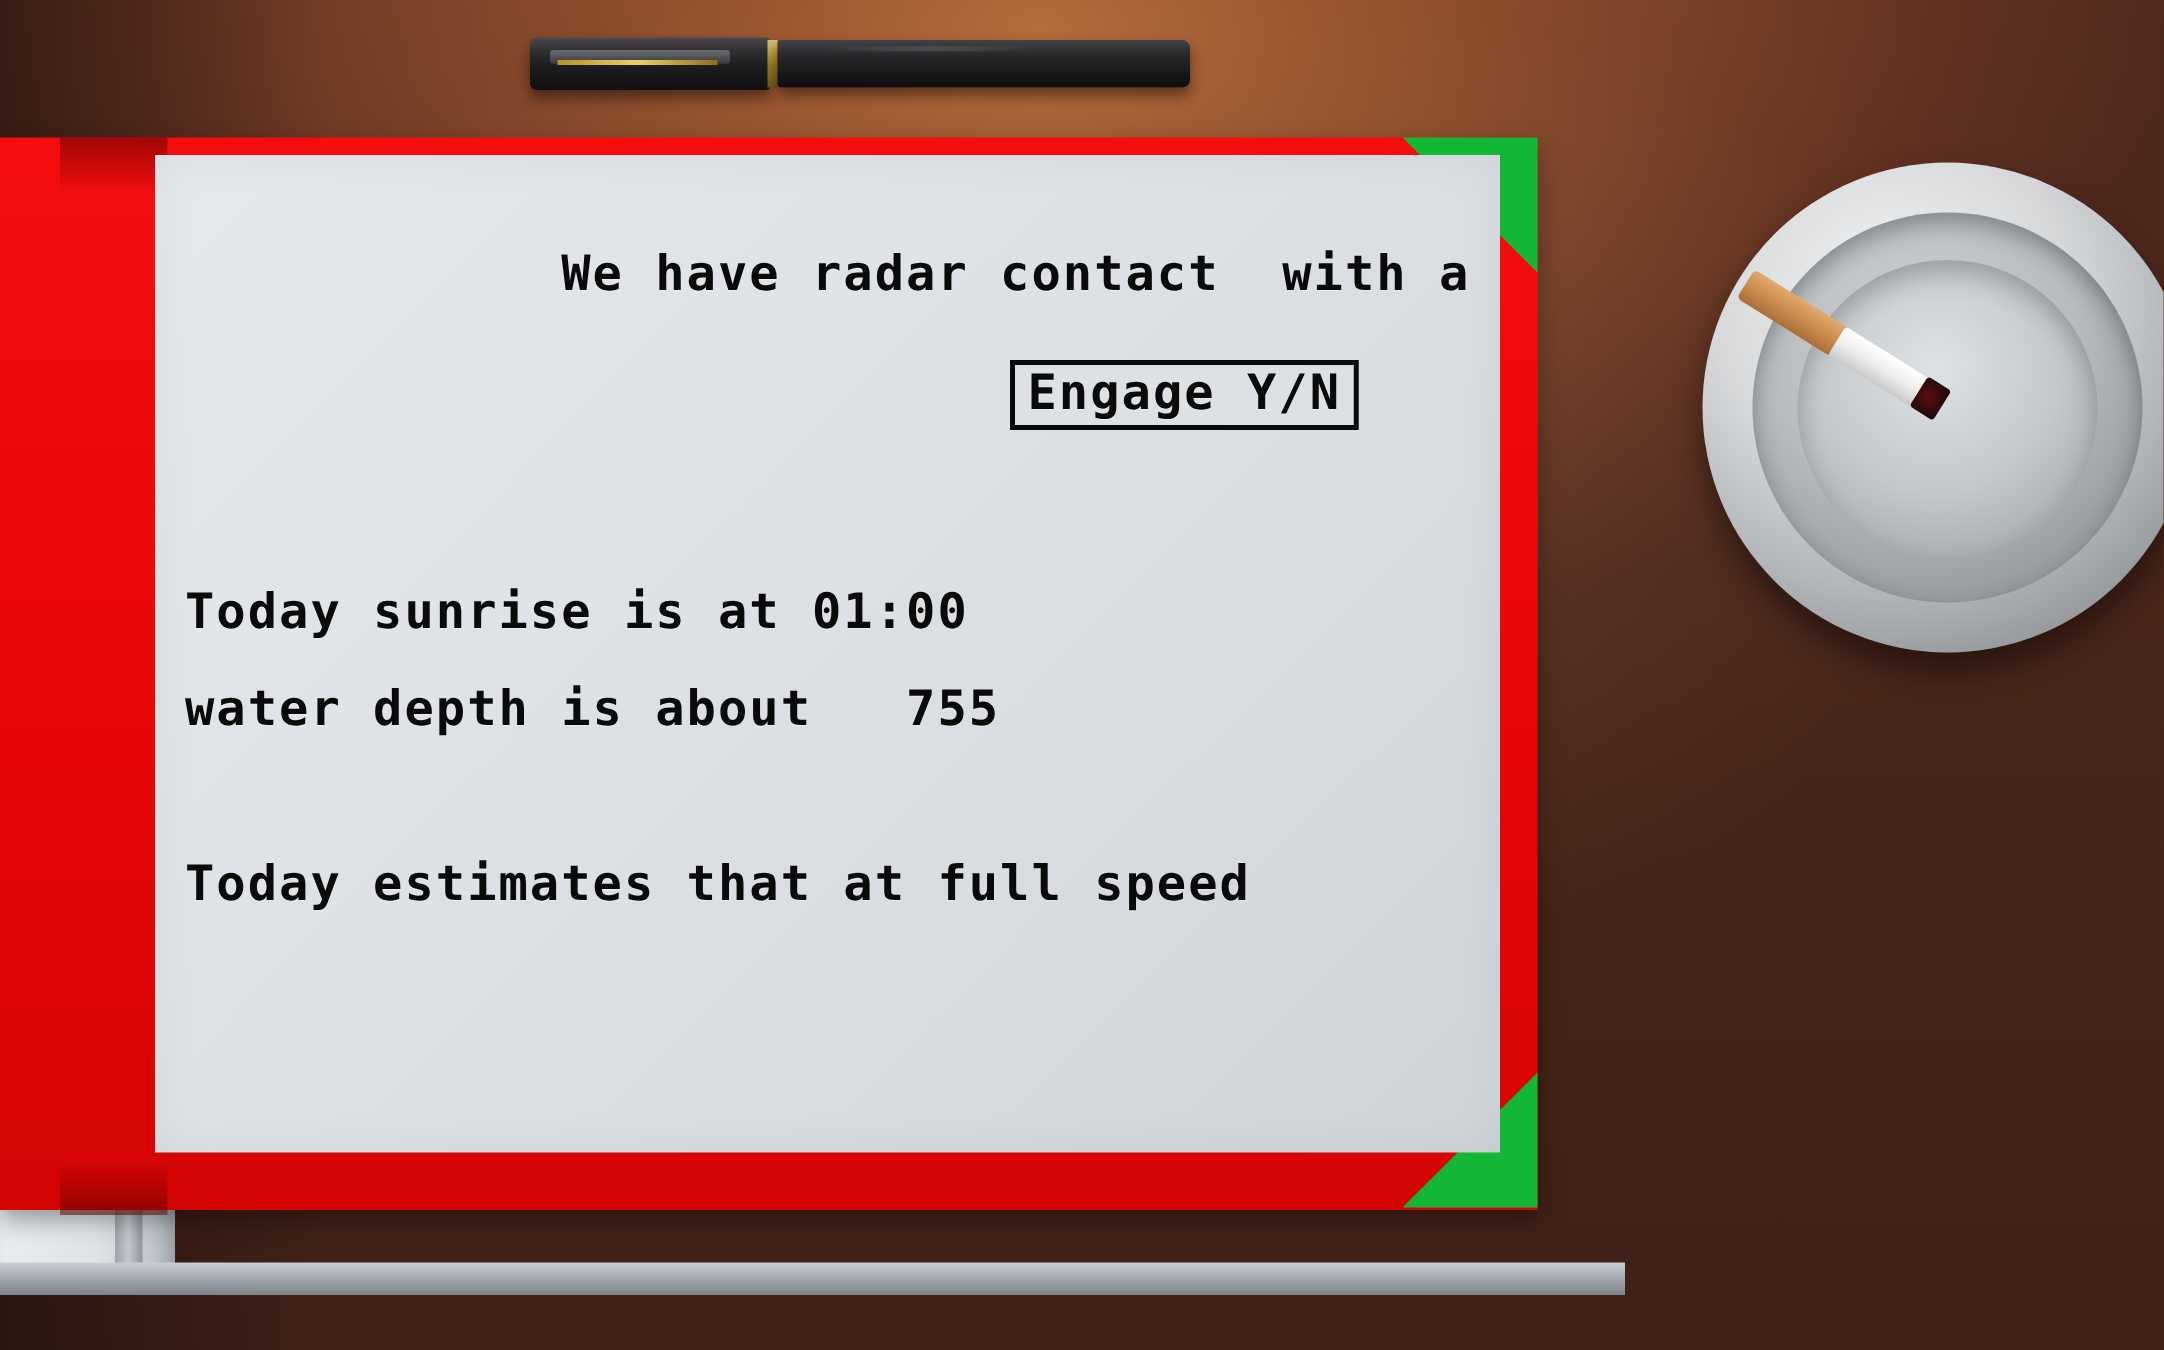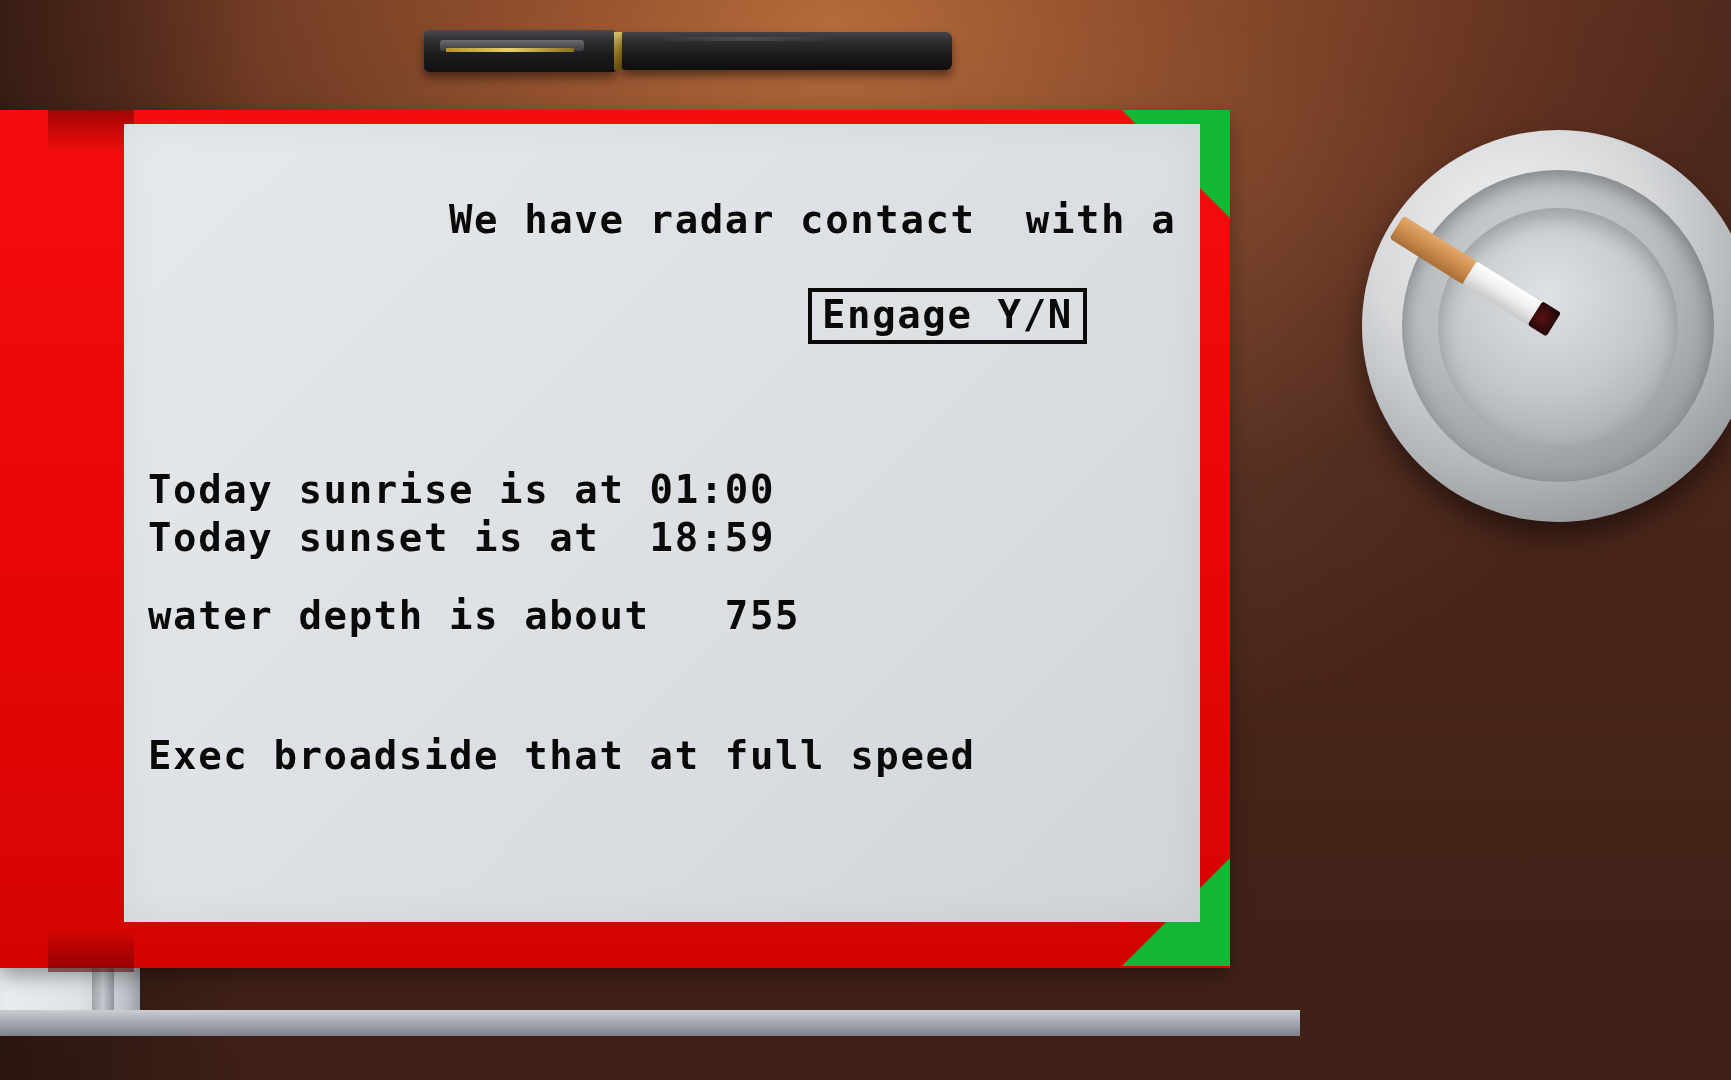--- a/index.html
+++ b/index.html
@@ -301,28 +301,27 @@
             <span>We have radar contact  with a small target</span>
           </div>
 
           <div class="line row-contact">
             <span class="engage-box">Engage Y/N</span>
           </div>
 
           <div class="spacer-sm"></div>
 
           <div class="line">Today sunrise is at 01:00</div>
-          <div class="line">Today sunset is at  18:59</div>
 
           <div class="spacer-sm"></div>
 
           <div class="line">water depth is about   755</div>
 
           <div class="spacer-lg"></div>
 
-          <div class="line">Exec broadside that at full speed</div>
+          <div class="line">Today estimates that at full speed</div>
 
         </div>
       </div>
     </div>
   </div>
 
 </div>
 
 </body></html>

